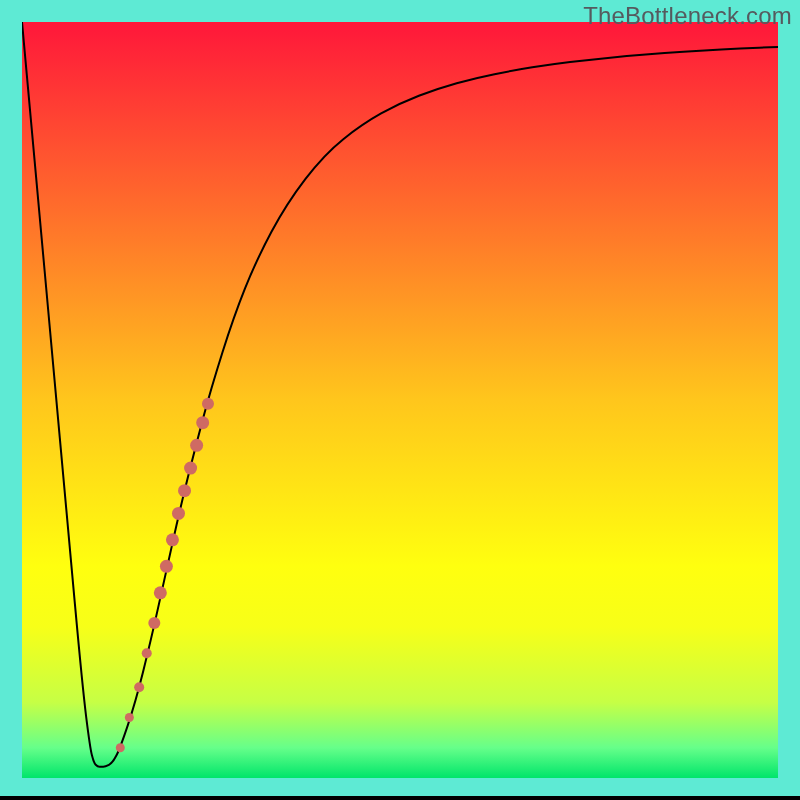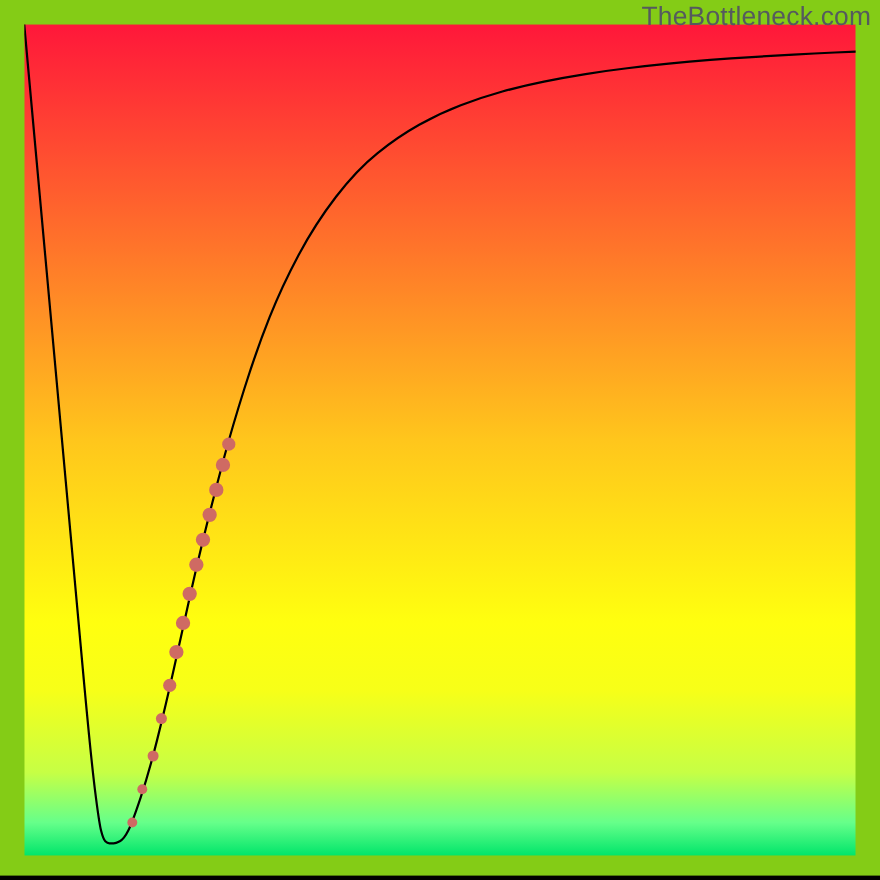--- a/index.html
+++ b/index.html
@@ -10,21 +10,21 @@
     overflow: hidden;
     background: #000;
     font-family: Arial, Helvetica, sans-serif;
   }
   .frame {
     position: absolute;
     left: 0;
     top: 0;
     width: 800px;
     height: 796px;
-    background: #84cc16;
+    background: #5eead4;
   }
   .plot {
     position: absolute;
     left: 22px;
     top: 22px;
     width: 756px;
     height: 756px;
     overflow: hidden;
   }
   .watermark {

